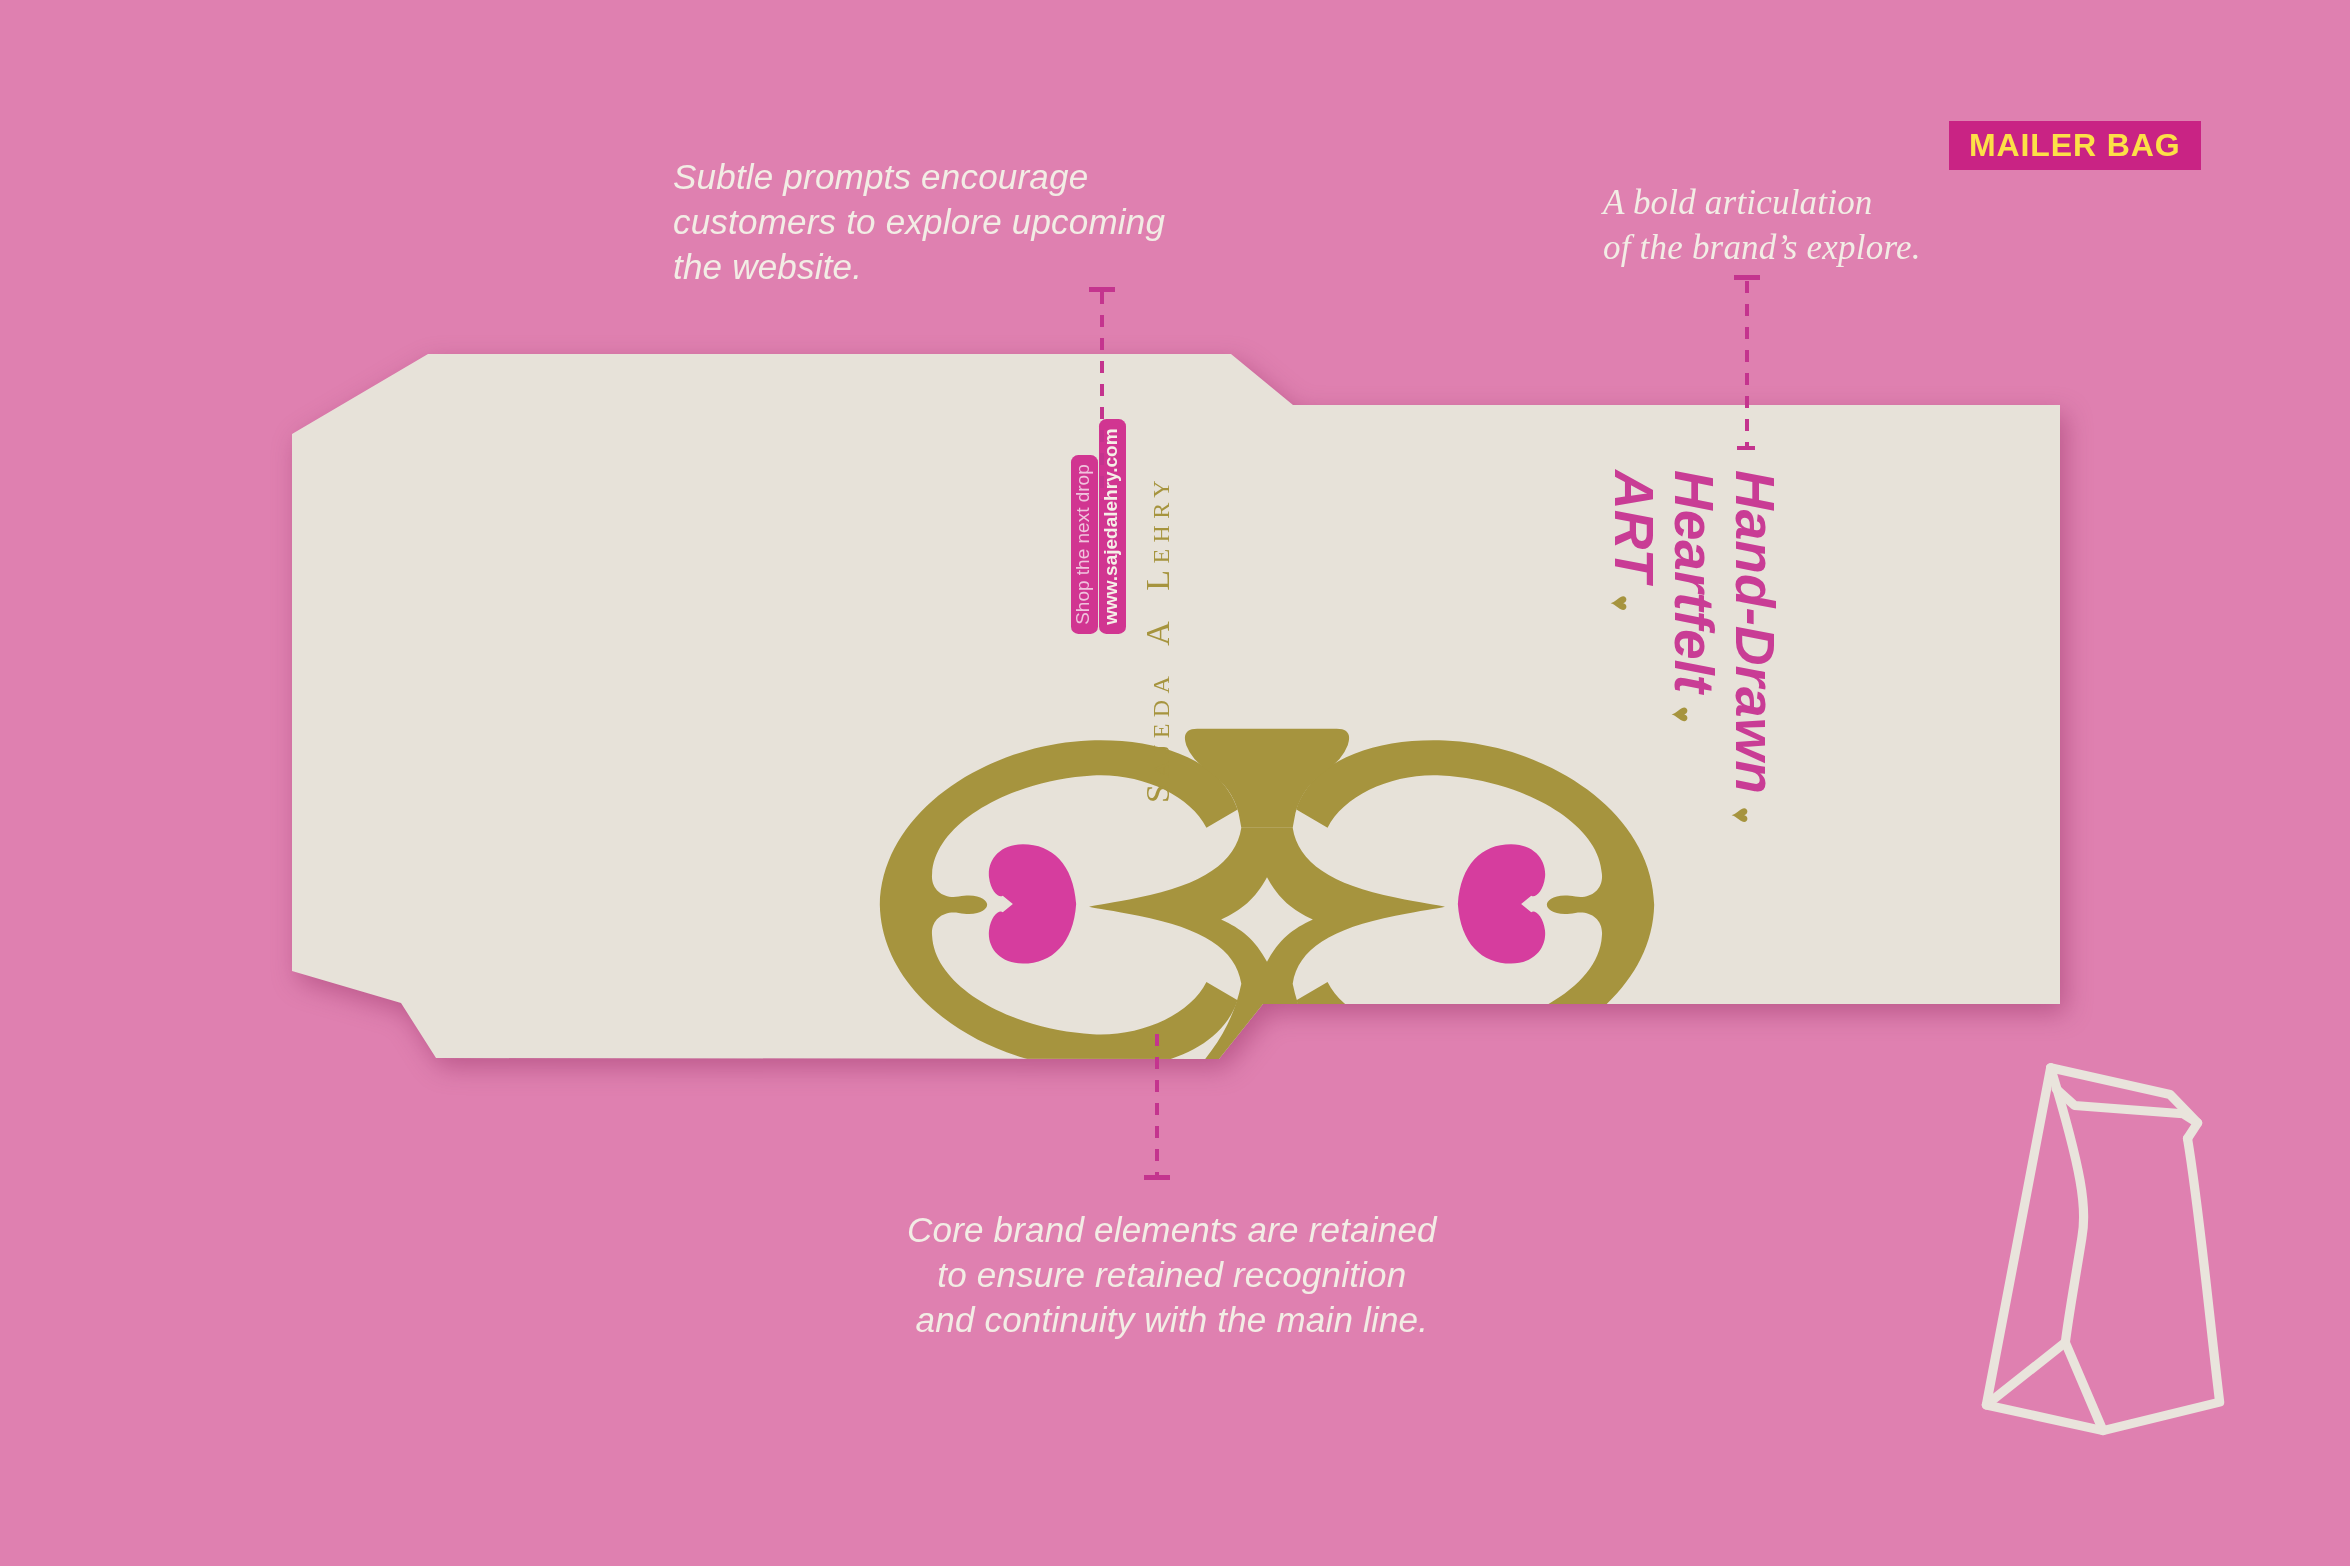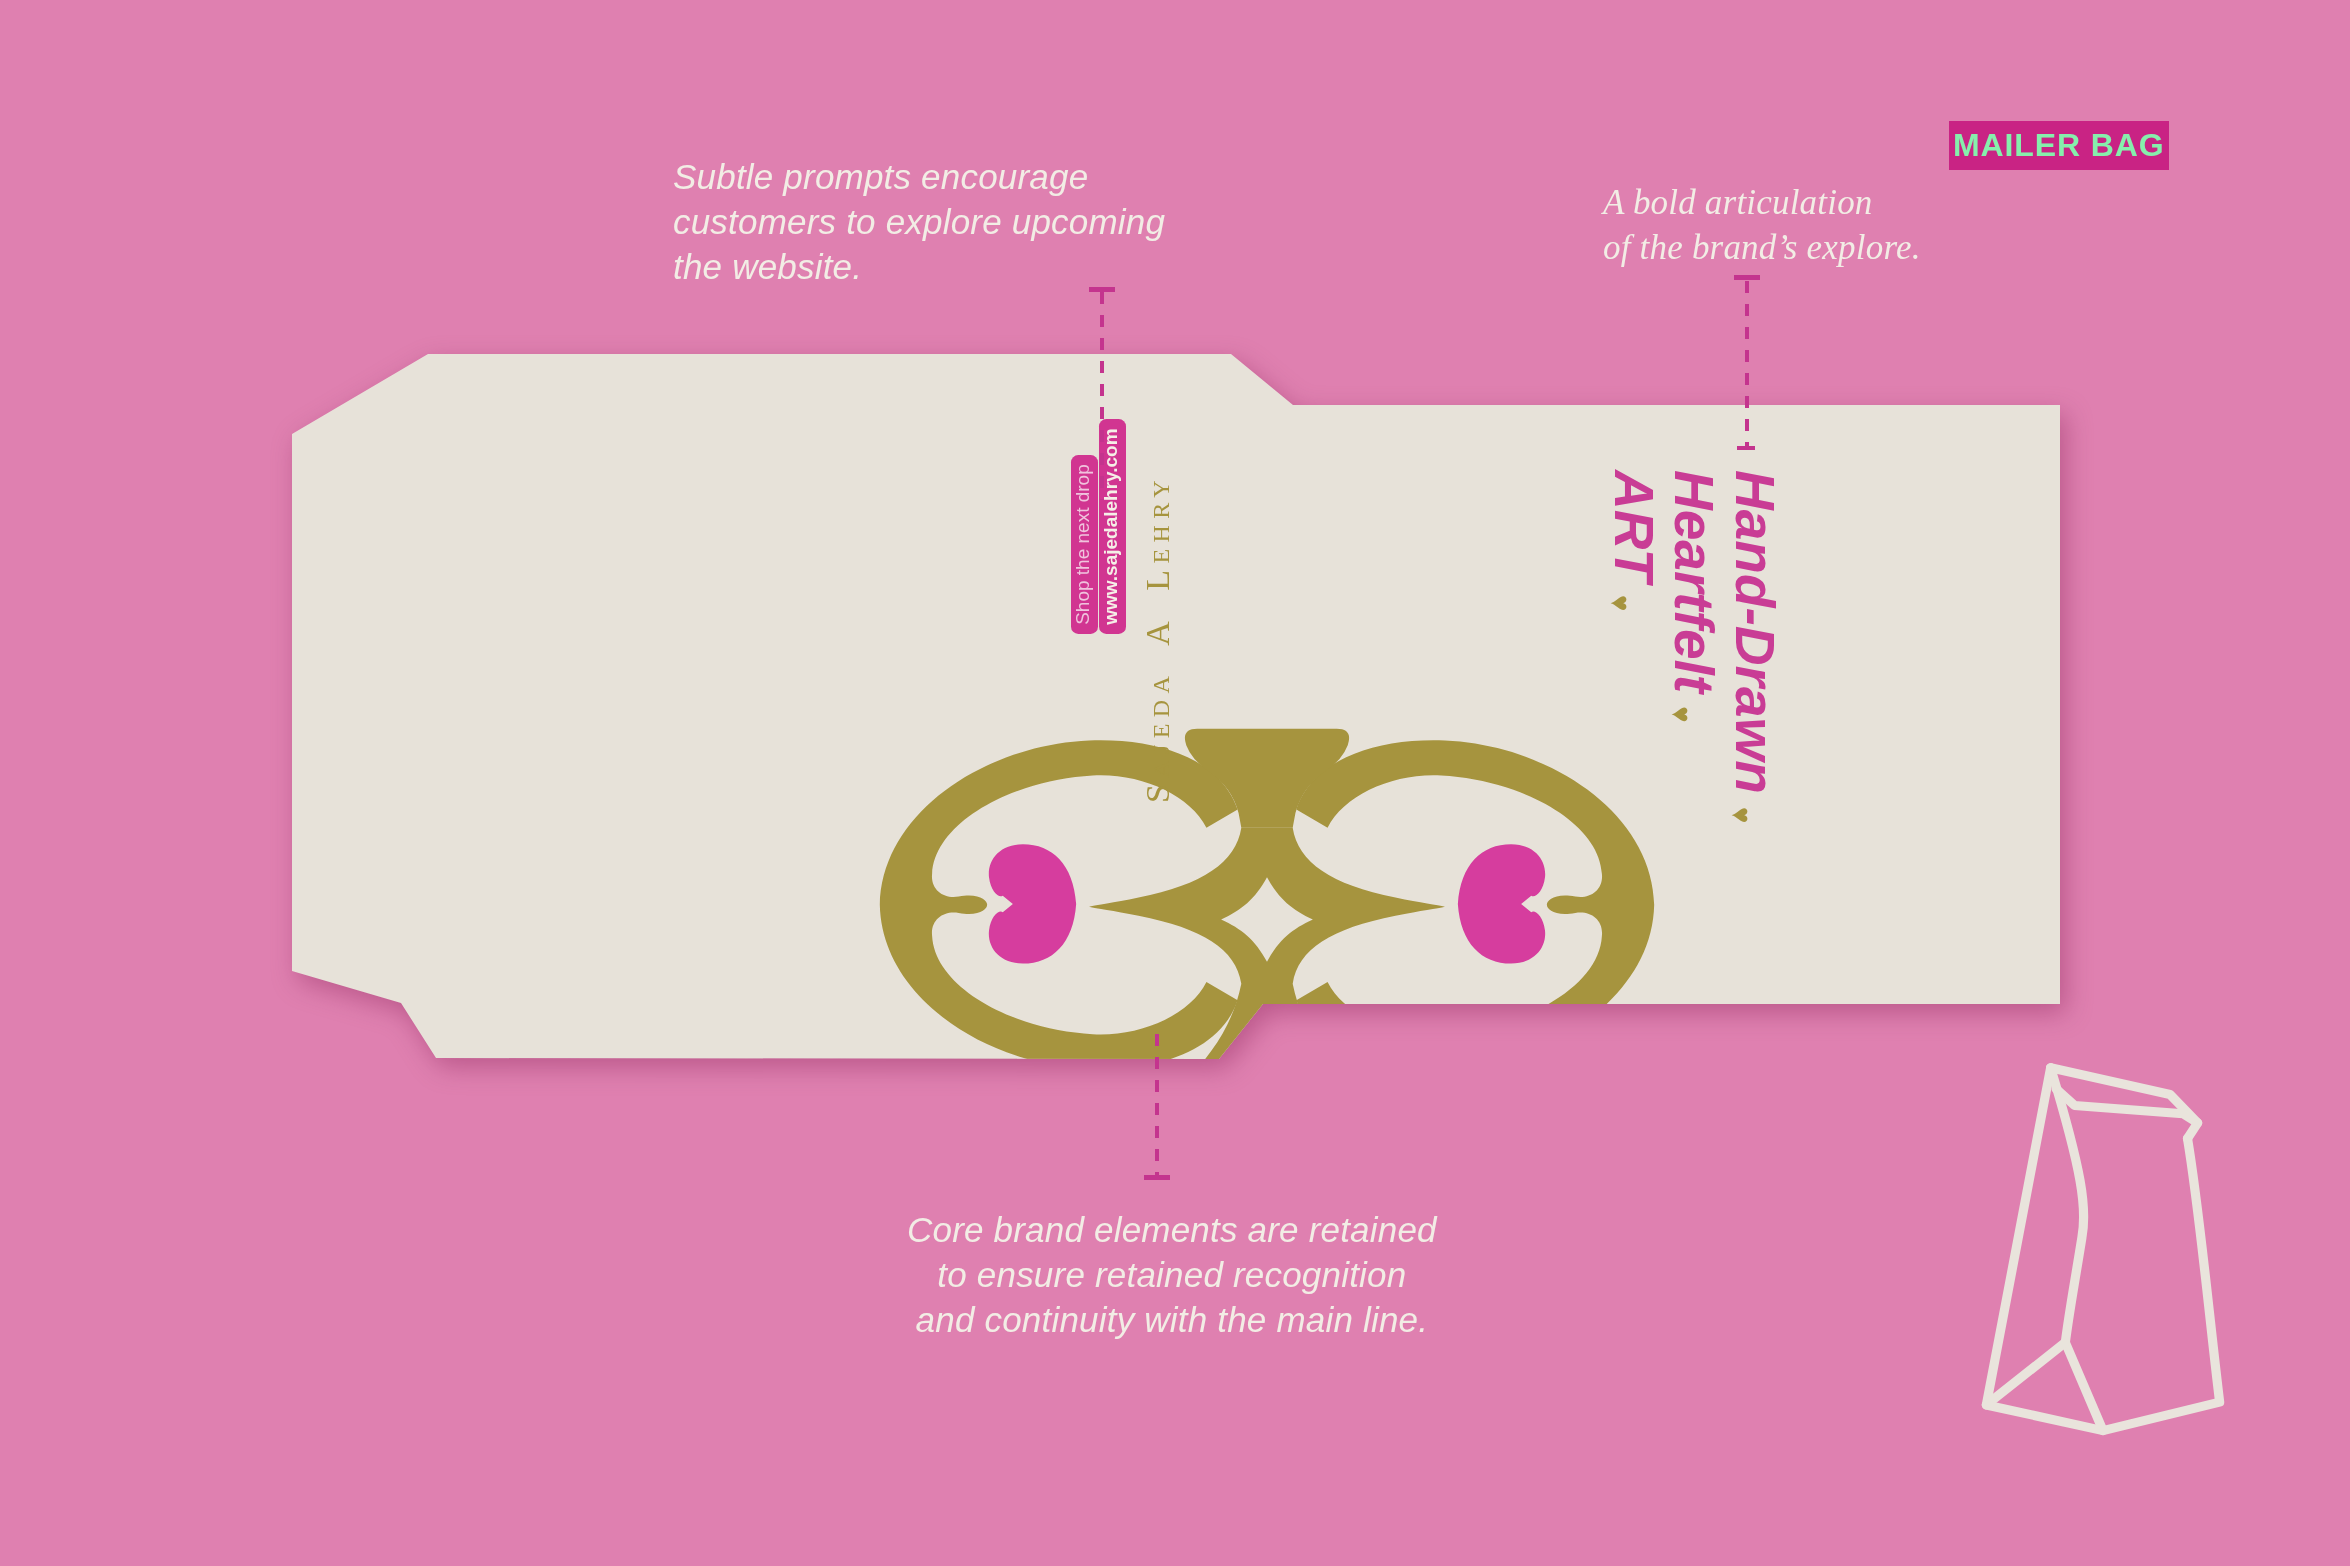--- a/index.html
+++ b/index.html
@@ -8,21 +8,21 @@
 
   
   .note{position:absolute;font-style:italic;font-size:35px;line-height:45px;
         color:#F2EDE5;letter-spacing:0.2px;}
   .note-tl{left:673px;top:154px;}
   .note-r {left:1603px;top:180px;font-family:Liberation Serif, serif;}
   .note-b {left:907px;top:1207px;text-align:center;}
 
   
   .badge{position:absolute;left:1949px;top:121px;height:49px;line-height:49px;
-         padding:0 4px;background:#C92384;color:#86efac;font-weight:bold;
+         padding:0 20px;background:#C92384;color:#fde047;font-weight:bold;
          font-size:32px;letter-spacing:0.9px;}
 
   
   .vline{position:absolute;width:3.7px;
          background:repeating-linear-gradient(to bottom,#C4348E 0 12px,transparent 12px 23px);}
   .l1{left:1100px;top:292px;height:208px;}
   .l2{left:1745px;top:281px;height:165px;}
   .l3{left:1155px;top:1034px;height:141px;}
   .dcap{position:absolute;height:4.6px;background:#C4348E;}
   .c1{left:1089px;top:287px;width:26px;}

